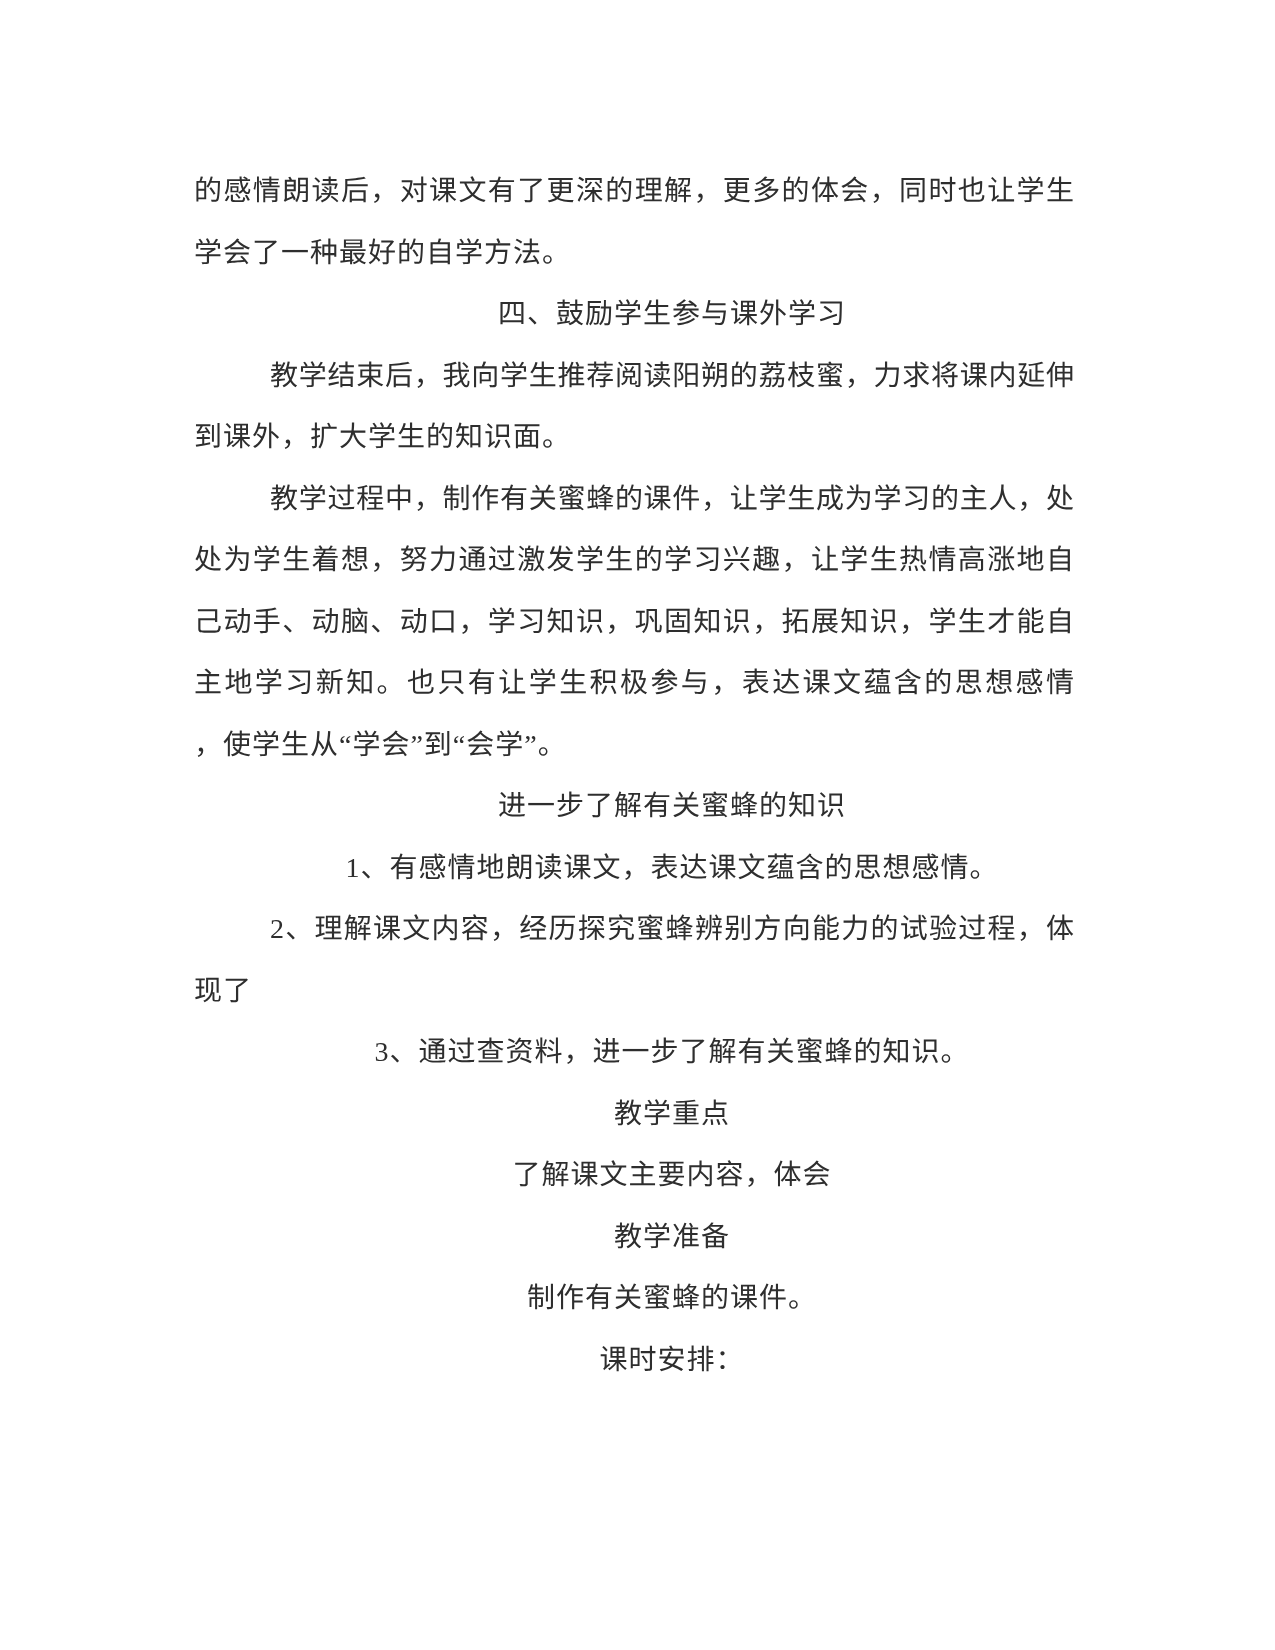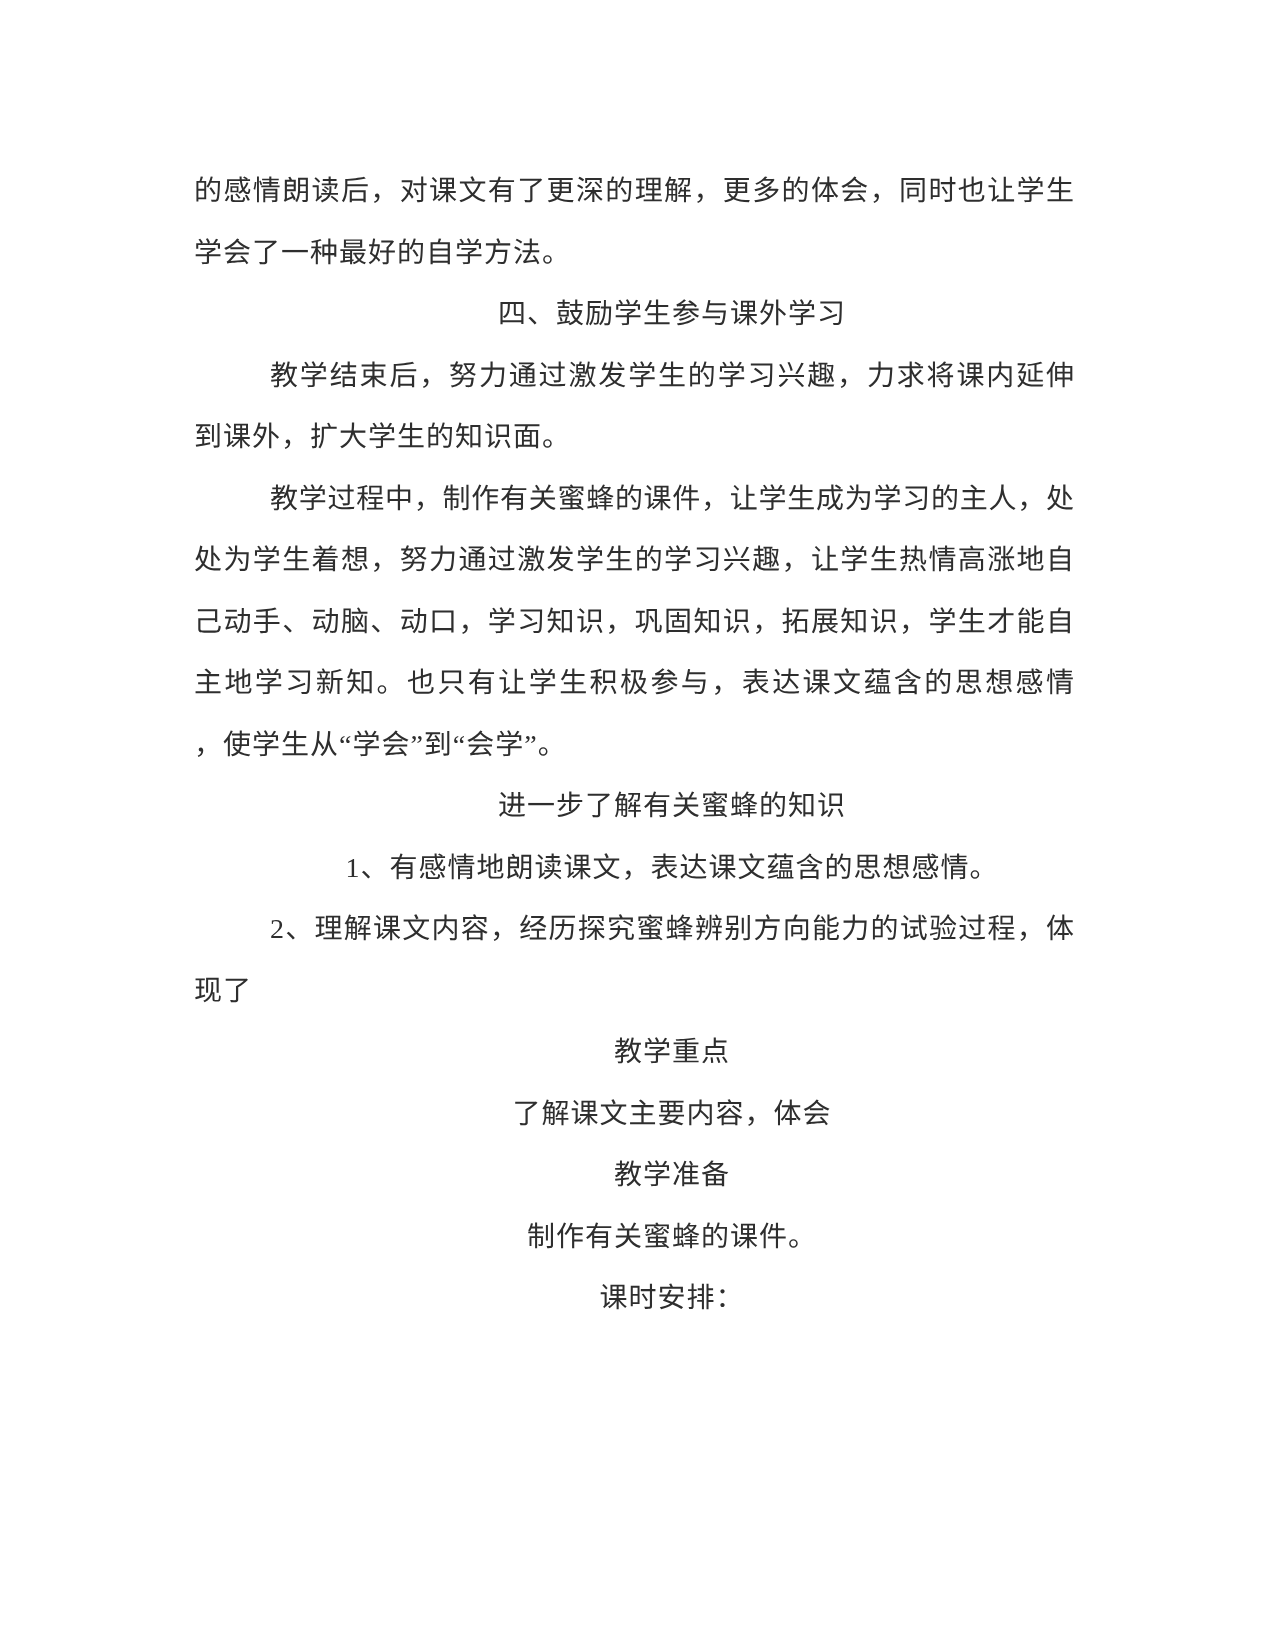--- a/index.html
+++ b/index.html
@@ -50,30 +50,31 @@
   }
 </style>
 </head>
 <body>
 
 <div class="doc-page">
   <div class="doc-body" id="doc-body">
       <div class="text-line fill">的感情朗读后，对课文有了更深的理解，更多的体会，同时也让学生</div>
       <div class="text-line">学会了一种最好的自学方法。</div>
       <div class="text-line indent">四、鼓励学生参与课外学习</div>
-      <div class="text-line indent fill">教学结束后，努力通过激发学生的学习兴趣，力求将课内延伸</div>
+      <div class="text-line indent fill">教学结束后，我向学生推荐阅读阳朔的荔枝蜜，力求将课内延伸</div>
       <div class="text-line">到课外，扩大学生的知识面。</div>
       <div class="text-line indent fill">教学过程中，制作有关蜜蜂的课件，让学生成为学习的主人，处</div>
       <div class="text-line fill">处为学生着想，努力通过激发学生的学习兴趣，让学生热情高涨地自</div>
       <div class="text-line fill">己动手、动脑、动口，学习知识，巩固知识，拓展知识，学生才能自</div>
       <div class="text-line fill">主地学习新知。也只有让学生积极参与，表达课文蕴含的思想感情</div>
       <div class="text-line">，使学生从“学会”到“会学”。</div>
       <div class="text-line indent">进一步了解有关蜜蜂的知识</div>
       <div class="text-line indent">1、有感情地朗读课文，表达课文蕴含的思想感情。</div>
       <div class="text-line indent fill">2、理解课文内容，经历探究蜜蜂辨别方向能力的试验过程，体</div>
       <div class="text-line">现了</div>
+      <div class="text-line indent">3、通过查资料，进一步了解有关蜜蜂的知识。</div>
       <div class="text-line indent">教学重点</div>
       <div class="text-line indent">了解课文主要内容，体会</div>
       <div class="text-line indent">教学准备</div>
       <div class="text-line indent">制作有关蜜蜂的课件。</div>
       <div class="text-line indent">课时安排：</div>
     </div>
 </div>
 
 </body></html>

